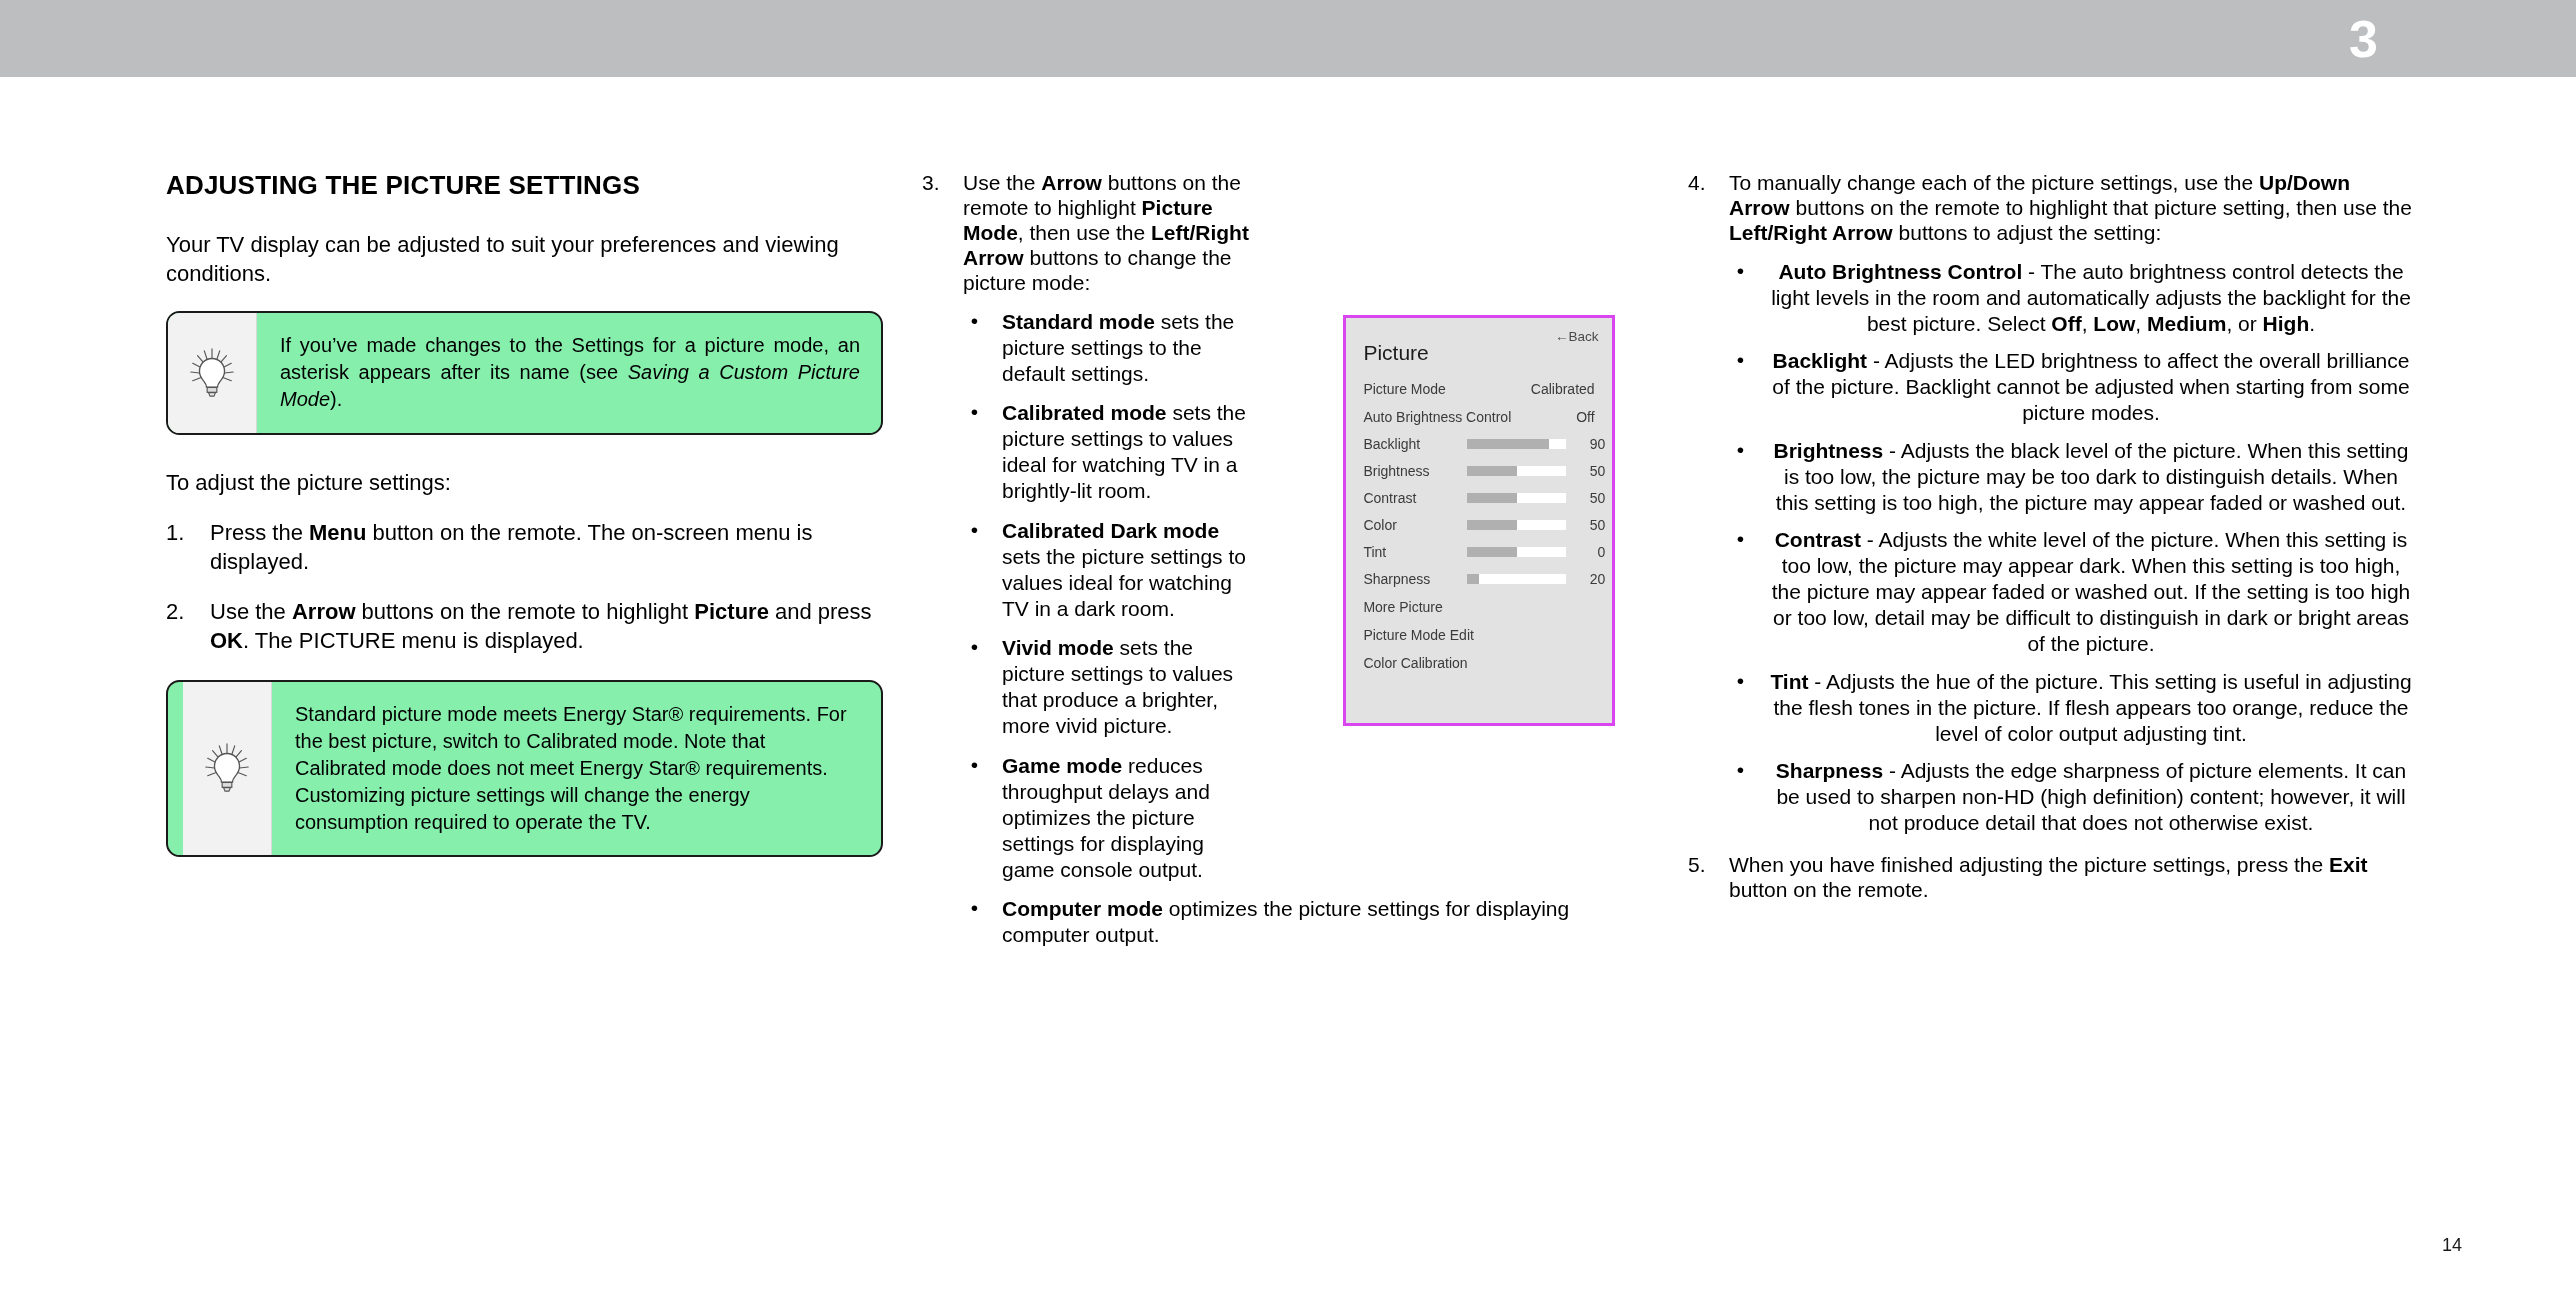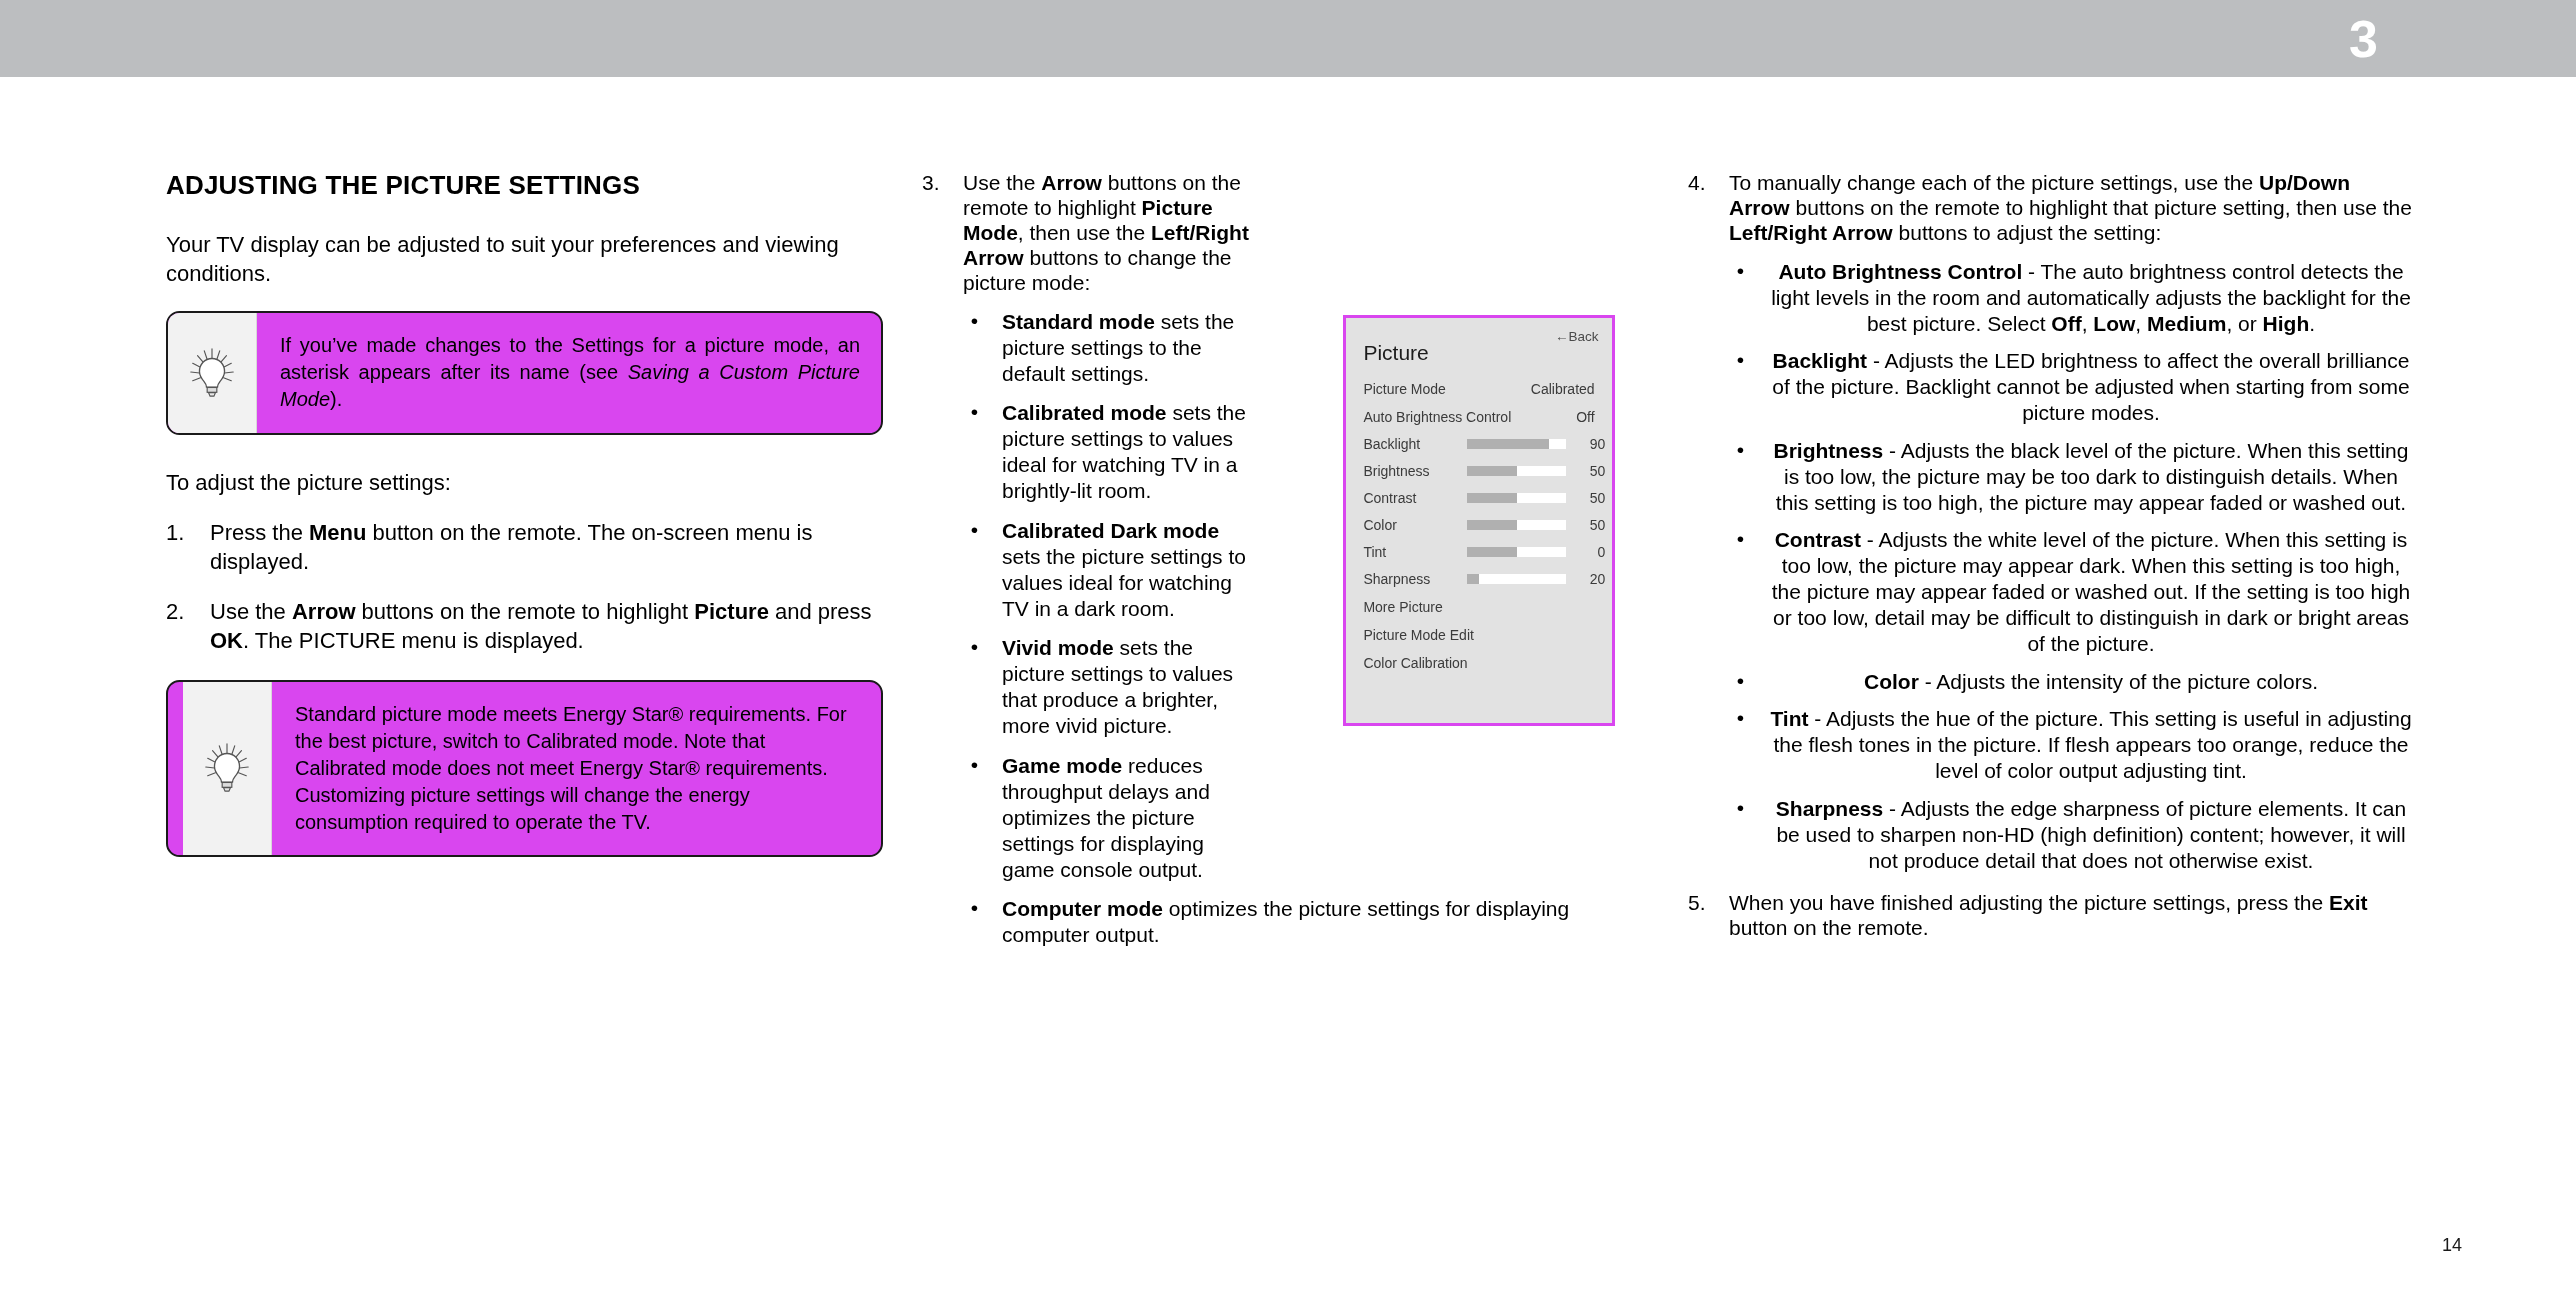--- a/index.html
+++ b/index.html
@@ -134,21 +134,21 @@
   }
 
   b, strong { font-weight: bold; }
   i, em { font-style: italic; }
 
   
   .note-box {
     position: relative;
     border: 2.4px solid #1a1a1a;
     border-radius: 13.5px;
-    background: #d946ef;
+    background: #86efac;
     display: flex;
     align-items: stretch;
     overflow: hidden;
     margin-bottom: 33px;
     min-height: 93px;
   }
   .note-icon-panel {
     flex: 0 0 89px;
     background: #f2f2f2;
     border-right: 1.4px solid #d8d8d8;
@@ -363,23 +363,20 @@
             <li>
               <b>Backlight</b><span class="rich"><span> - Adjusts the LED brightness to affect the overall brilliance of the picture. Backlight cannot be adjusted when starting from some picture modes.</span></span>
             </li>
             <li>
               <b>Brightness</b><span class="rich"><span> - Adjusts the black level of the picture. When this setting is too low, the picture may be too dark to distinguish details. When this setting is too high, the picture may appear faded or washed out.</span></span>
             </li>
             <li>
               <b>Contrast</b><span class="rich"><span> - Adjusts the white level of the picture. When this setting is too low, the picture may appear dark. When this setting is too high, the picture may appear faded or washed out. If the setting is too high or too low, detail may be difficult to distinguish in dark or bright areas of the picture.</span></span>
             </li>
             <li>
-              <b>Color</b><span class="rich"><span> - Adjusts the intensity of the picture colors.</span></span>
-            </li>
-            <li>
               <b>Tint</b><span class="rich"><span> - Adjusts the hue of the picture. This setting is useful in adjusting the flesh tones in the picture. If flesh appears too orange, reduce the level of color output adjusting tint.</span></span>
             </li>
             <li>
               <b>Sharpness</b><span class="rich"><span> - Adjusts the edge sharpness of picture elements. It can be used to sharpen non-HD (high definition) content; however, it will not produce detail that does not otherwise exist.</span></span>
             </li>
           </ul>
         </li>
 
         <li style="margin-top:15.5px;">
           <span class="num">5.</span>

